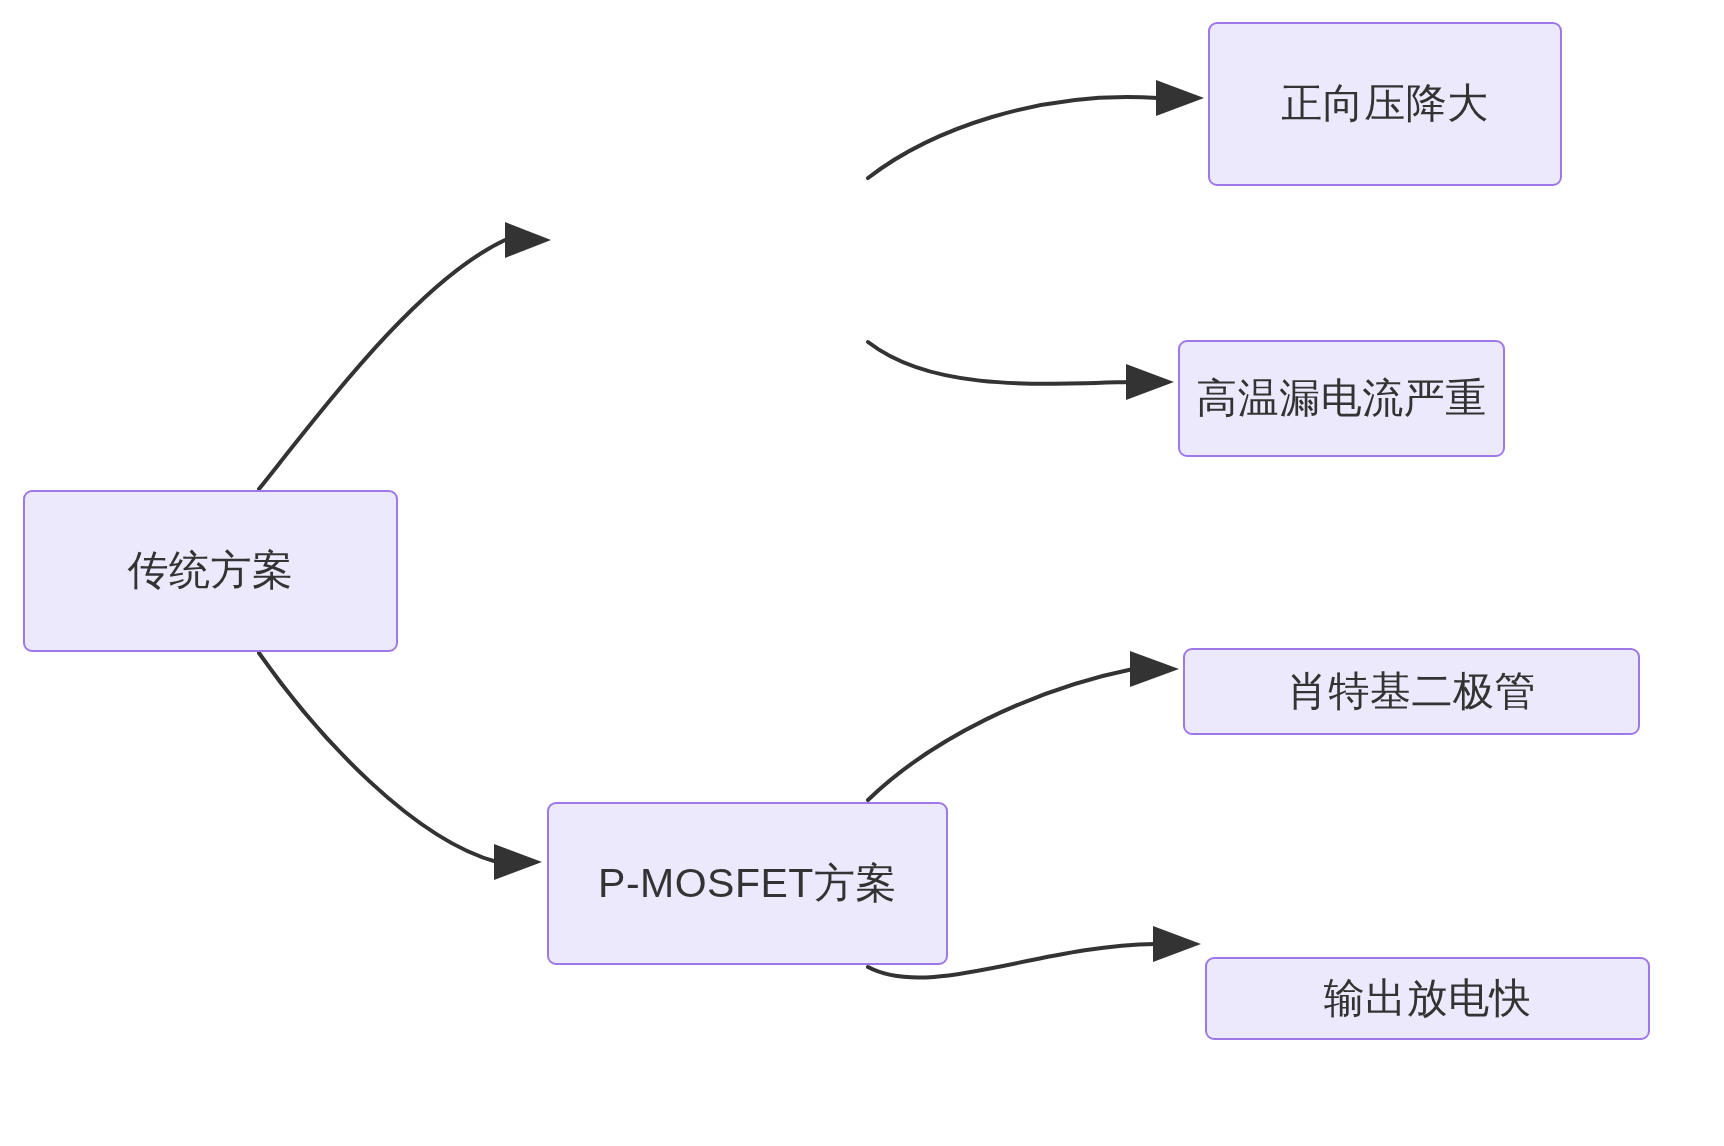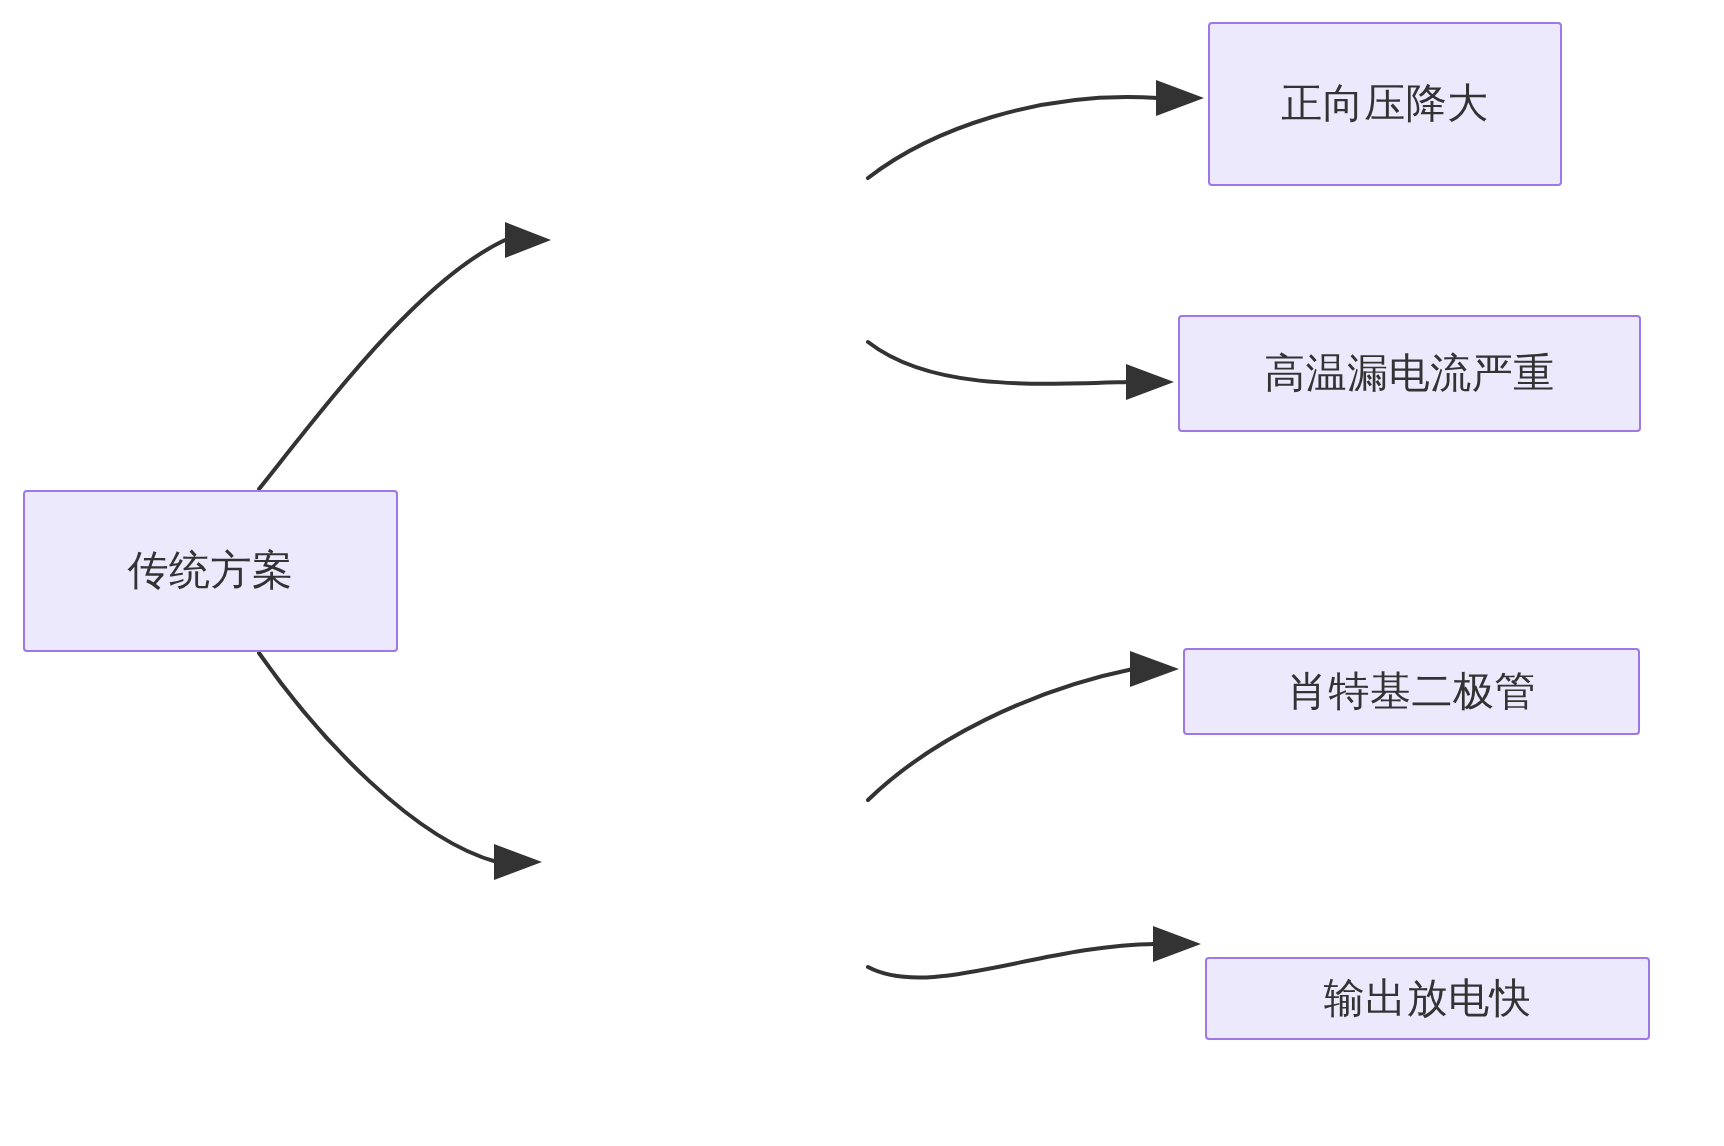--- a/index.html
+++ b/index.html
@@ -27,39 +27,39 @@
     pointer-events: none;
   }
   .node {
     position: absolute;
     box-sizing: border-box;
     display: flex;
     align-items: center;
     justify-content: center;
     background: #ece9fc;
     border: 2px solid #9d78e6;
-    border-radius: 4px;
+    border-radius: 9px;
   }
   .node-label {
     color: #333333;
     font-size: 41px;
     line-height: 1.15;
     font-weight: 400;
     letter-spacing: 0.5px;
     white-space: nowrap;
     text-align: center;
     font-family: "Liberation Sans", "DejaVu Sans", sans-serif;
   }
 
   
   #node-root       { left: 23px;   top: 490px;  width: 375px; height: 162px; }
   #node-schottky   { left: 555px;  top: 180px;  width: 401px; height: 160px; }
   #node-pmosfet    { left: 547px;  top: 802px;  width: 401px; height: 163px; }
   #node-vf-drop    { left: 1208px; top: 22px;   width: 354px; height: 164px; }
-  #node-leakage    { left: 1178px; top: 315px;  width: 463px; height: 117px; }
+  #node-leakage    { left: 1178px; top: 340px;  width: 327px; height: 117px; }
   #node-no-block   { left: 1183px; top: 648px;  width: 457px; height: 87px;  }
   #node-fast-disch { left: 1205px; top: 957px;  width: 445px; height: 83px;  }
 
   .edge-path {
     fill: none;
     stroke: #333333;
     stroke-width: 4;
     stroke-linecap: round;
   }
   .arrow-head {
@@ -103,20 +103,23 @@
       <path class="edge-path" d="M 868,967 C 930,1000 1040,945 1155,944"></path>
       <polygon class="arrow-head" points="1153,926 1201,944 1153,962"></polygon>
     </g>
   </svg>
 
   <div class="node" id="node-root">
     <span class="node-label">传统方案</span>
   </div>
 
 
+  <div class="node" id="node-pmosfet">
+    <span class="node-label">P-MOSFET方案</span>
+  </div>
 
   <div class="node" id="node-vf-drop">
     <span class="node-label">正向压降大</span>
   </div>
 
   <div class="node" id="node-leakage">
     <span class="node-label">高温漏电流严重</span>
   </div>
 
   <div class="node" id="node-no-block">

